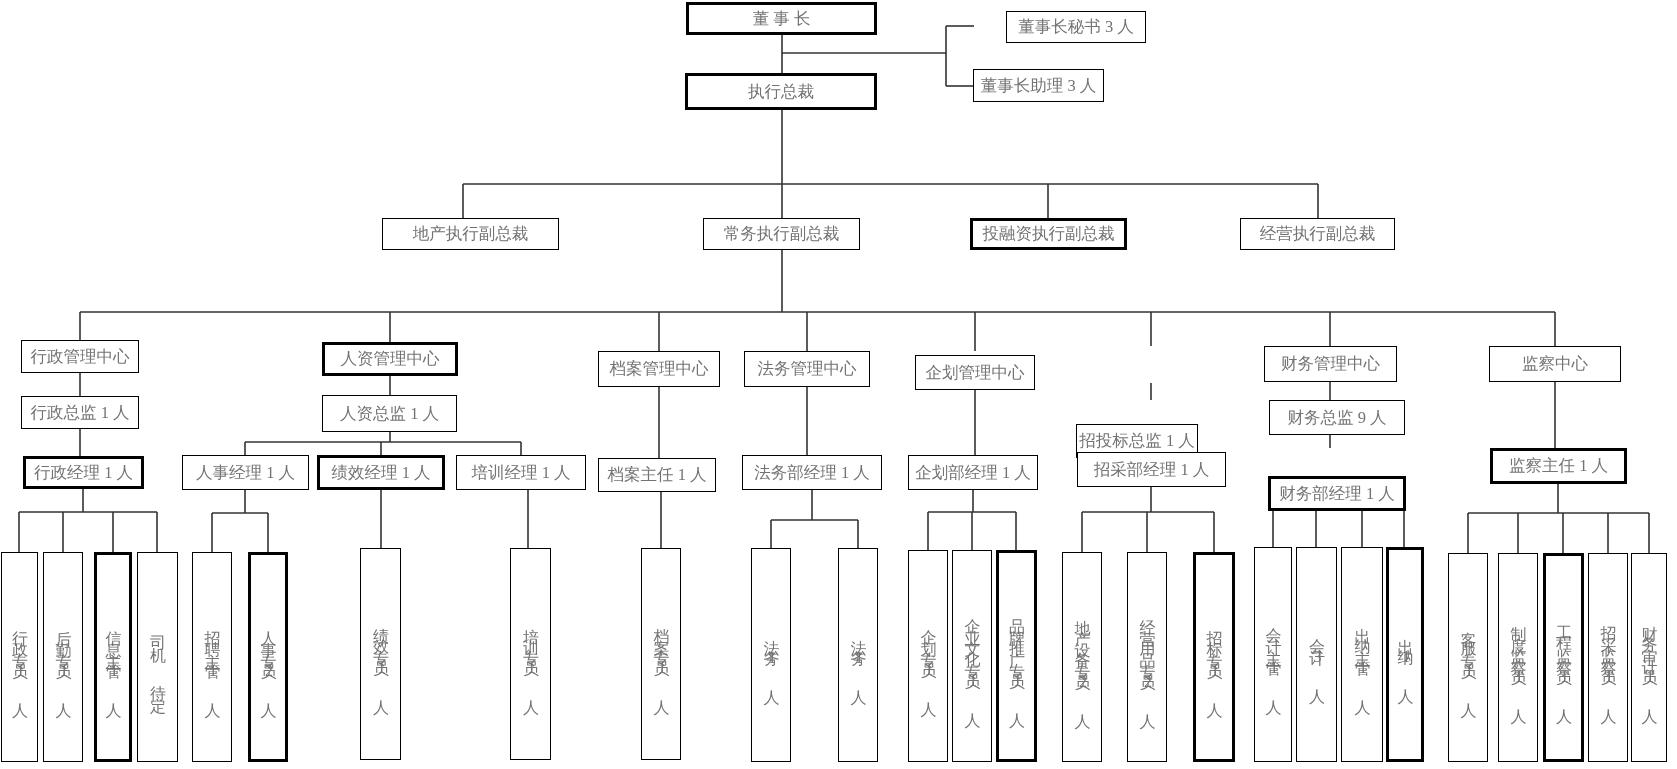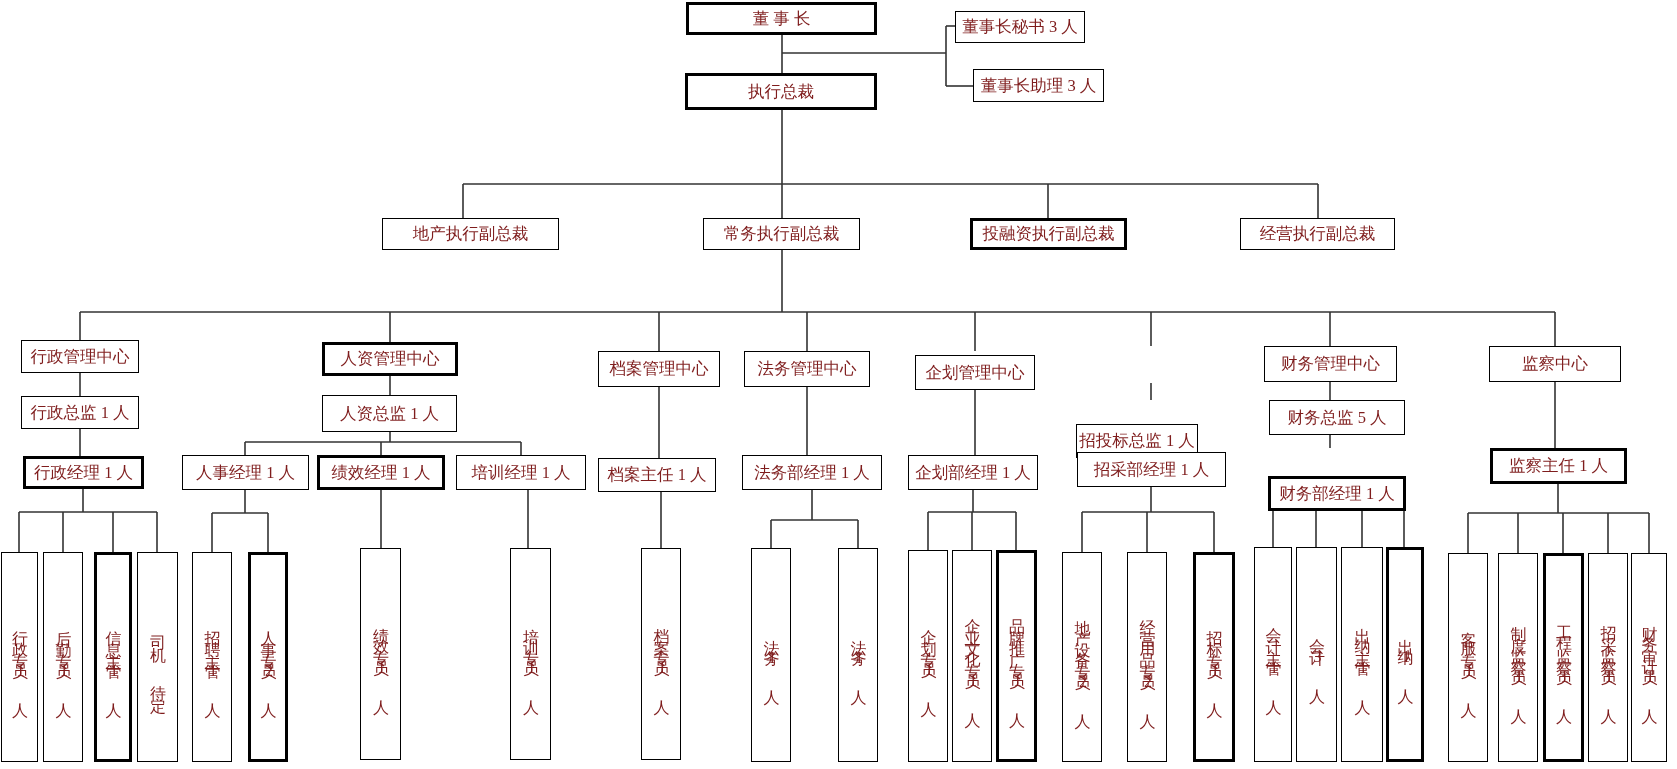--- a/index.html
+++ b/index.html
@@ -1,21 +1,21 @@
 <!DOCTYPE html>
 <html><head>
 <meta charset="utf-8">
 <style>
   html,body{margin:0;padding:0;background:#ffffff;}
   #canvas{position:relative;width:1677px;height:769px;background:#ffffff;overflow:hidden;
           font-family:"Liberation Serif","DejaVu Serif",serif;}
   #wires{position:absolute;left:0;top:0;width:1677px;height:769px;}
   .box{position:absolute;background:#ffffff;border:1.5px solid #000;box-sizing:border-box;
        display:flex;align-items:center;justify-content:center;
-       font-size:16.5px;color:#7f1d1d;white-space:nowrap;z-index:2;}
+       font-size:16.5px;color:#737373;white-space:nowrap;z-index:2;}
   .bold{border-width:3px;}
   .tall{writing-mode:vertical-rl;text-orientation:upright;letter-spacing:11px;
         font-size:16px;padding-top:4px;}
 </style>
 </head>
 <body>
 
 <div id="canvas">
   <svg id="wires" xmlns="http://www.w3.org/2000/svg">
       <line x1="782" y1="35" x2="782" y2="73" stroke="#333333" stroke-width="1.6"></line>
@@ -90,21 +90,21 @@
       <line x1="1558" y1="484" x2="1558" y2="513" stroke="#333333" stroke-width="1.6"></line>
       <line x1="1468" y1="513" x2="1649" y2="513" stroke="#333333" stroke-width="1.6"></line>
       <line x1="1468" y1="513" x2="1468" y2="553" stroke="#333333" stroke-width="1.6"></line>
       <line x1="1518" y1="513" x2="1518" y2="553" stroke="#333333" stroke-width="1.6"></line>
       <line x1="1563" y1="513" x2="1563" y2="553" stroke="#333333" stroke-width="1.6"></line>
       <line x1="1608" y1="513" x2="1608" y2="553" stroke="#333333" stroke-width="1.6"></line>
       <line x1="1649" y1="513" x2="1649" y2="553" stroke="#333333" stroke-width="1.6"></line>
     </svg>
 
   <div class="box bold" style="left:686px;top:2px;width:191px;height:33px">董 事 长</div>
-  <div class="box" style="left:955px;top:11px;width:130px;height:32px">董事长秘书 3 人</div>
+  <div class="box" style="left:1006px;top:11px;width:140px;height:32px">董事长秘书 3 人</div>
   <div class="box" style="left:973px;top:69px;width:131px;height:33px">董事长助理 3 人</div>
   <div class="box bold" style="left:685px;top:73px;width:192px;height:37px">执行总裁</div>
 
   <div class="box" style="left:382px;top:218px;width:177px;height:32px">地产执行副总裁</div>
   <div class="box" style="left:703px;top:218px;width:157px;height:32px">常务执行副总裁</div>
   <div class="box bold" style="left:970px;top:218px;width:157px;height:32px">投融资执行副总裁</div>
   <div class="box" style="left:1240px;top:218px;width:155px;height:32px">经营执行副总裁</div>
 
   <div class="box" style="left:21px;top:340px;width:118px;height:33px">行政管理中心</div>
   <div class="box" style="left:21px;top:396px;width:118px;height:33px">行政总监 1 人</div>
@@ -139,21 +139,21 @@
   <div class="box tall" style="left:952px;top:550px;width:40px;height:212px">企业文化专员1人</div>
   <div class="box tall bold" style="left:996px;top:550px;width:41px;height:212px">品牌推广专员1人</div>
 
   <div class="box" style="left:1076px;top:424px;width:122px;height:34px">招投标总监 1 人</div>
   <div class="box" style="left:1077px;top:452px;width:149px;height:35px">招采部经理 1 人</div>
   <div class="box tall" style="left:1062px;top:552px;width:40px;height:210px">地产设备专员2人</div>
   <div class="box tall" style="left:1127px;top:552px;width:40px;height:210px">经营用品专员2人</div>
   <div class="box tall bold" style="left:1193px;top:552px;width:42px;height:210px">招标专员1人</div>
 
   <div class="box" style="left:1264px;top:346px;width:133px;height:36px">财务管理中心</div>
-  <div class="box" style="left:1269px;top:400px;width:136px;height:35px">财务总监 5 人</div>
+  <div class="box" style="left:1269px;top:400px;width:136px;height:35px">财务总监 9 人</div>
   <div class="box bold" style="left:1268px;top:476px;width:138px;height:35px">财务部经理 1 人</div>
   <div class="box tall" style="left:1254px;top:547px;width:38px;height:215px">会计主管1人</div>
   <div class="box tall" style="left:1296px;top:547px;width:41px;height:215px">会计3人</div>
   <div class="box tall" style="left:1341px;top:547px;width:42px;height:215px">出纳主管1人</div>
   <div class="box tall bold" style="left:1386px;top:547px;width:38px;height:215px">出纳1人</div>
 
   <div class="box" style="left:1489px;top:346px;width:132px;height:36px">监察中心</div>
   <div class="box bold" style="left:1490px;top:448px;width:137px;height:36px">监察主任 1 人</div>
   <div class="box tall" style="left:1448px;top:553px;width:40px;height:209px">客服专员1人</div>
   <div class="box tall" style="left:1498px;top:553px;width:40px;height:209px">制度监察员1人</div>

